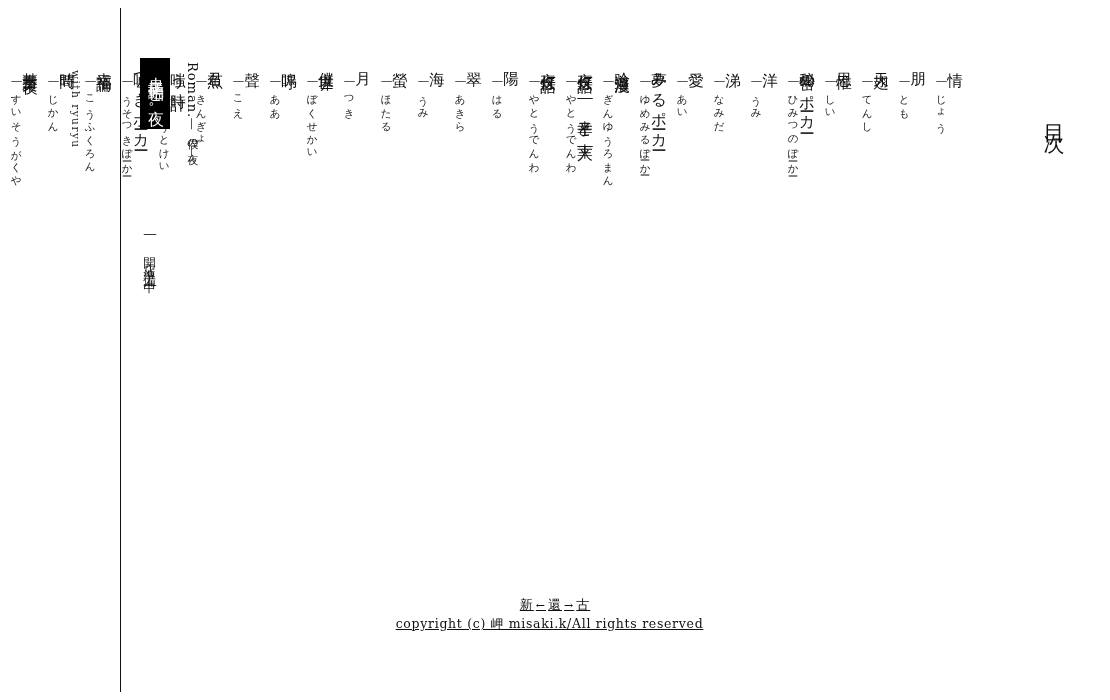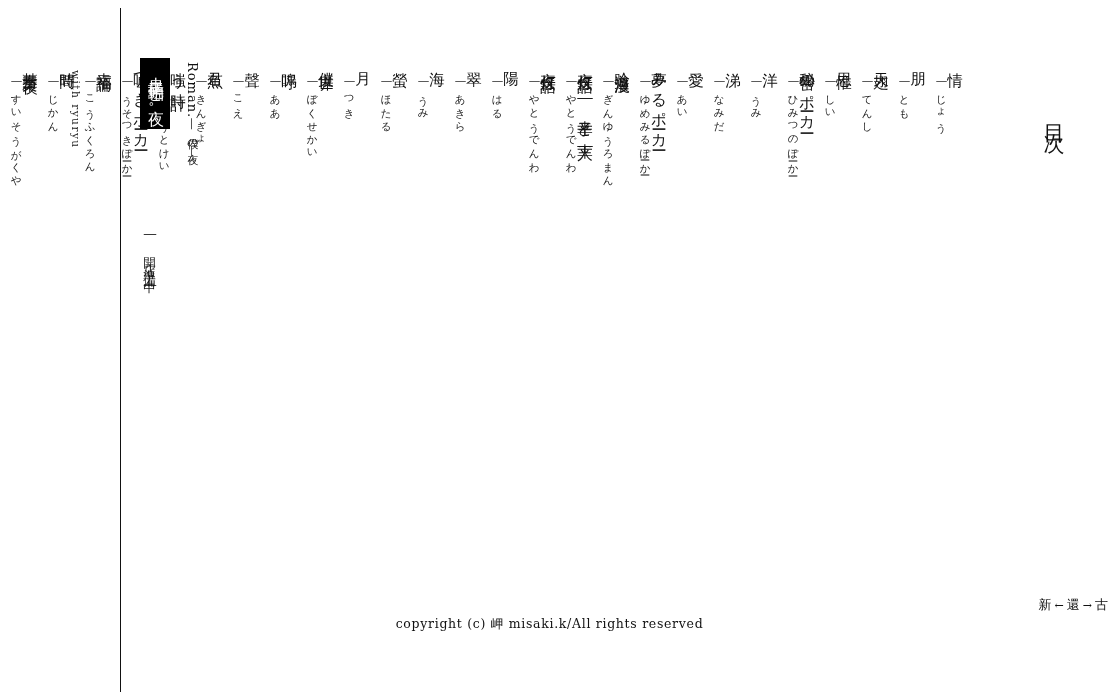--- a/index.html
+++ b/index.html
@@ -124,37 +124,39 @@
     line-height: 1;
     color: #222;
   }
 
   
   #footer-nav {
     position: absolute;
     left: 0;
     right: 0;
     top: 596px;
-    text-align: right;
+    text-align: center;
     font-size: 13px;
     letter-spacing: 1px;
     font-family: "DejaVu Serif", serif;
+    text-decoration: underline;
   }
   #footer-nav span { margin: 0 1px; }
   #footer-nav .arw { font-size: 11px; }
 
   #copyright {
     position: absolute;
     left: 0;
     right: 11px;
     top: 616px;
     text-align: center;
     font-size: 12.5px;
     letter-spacing: 0.7px;
     font-family: "DejaVu Serif", serif;
+    text-decoration: underline;
   }
 </style>
 </head>
 <body>
 
 <div id="left-rule"></div>
 
 <div id="page-title">目次</div>
 
 <div id="toc">

